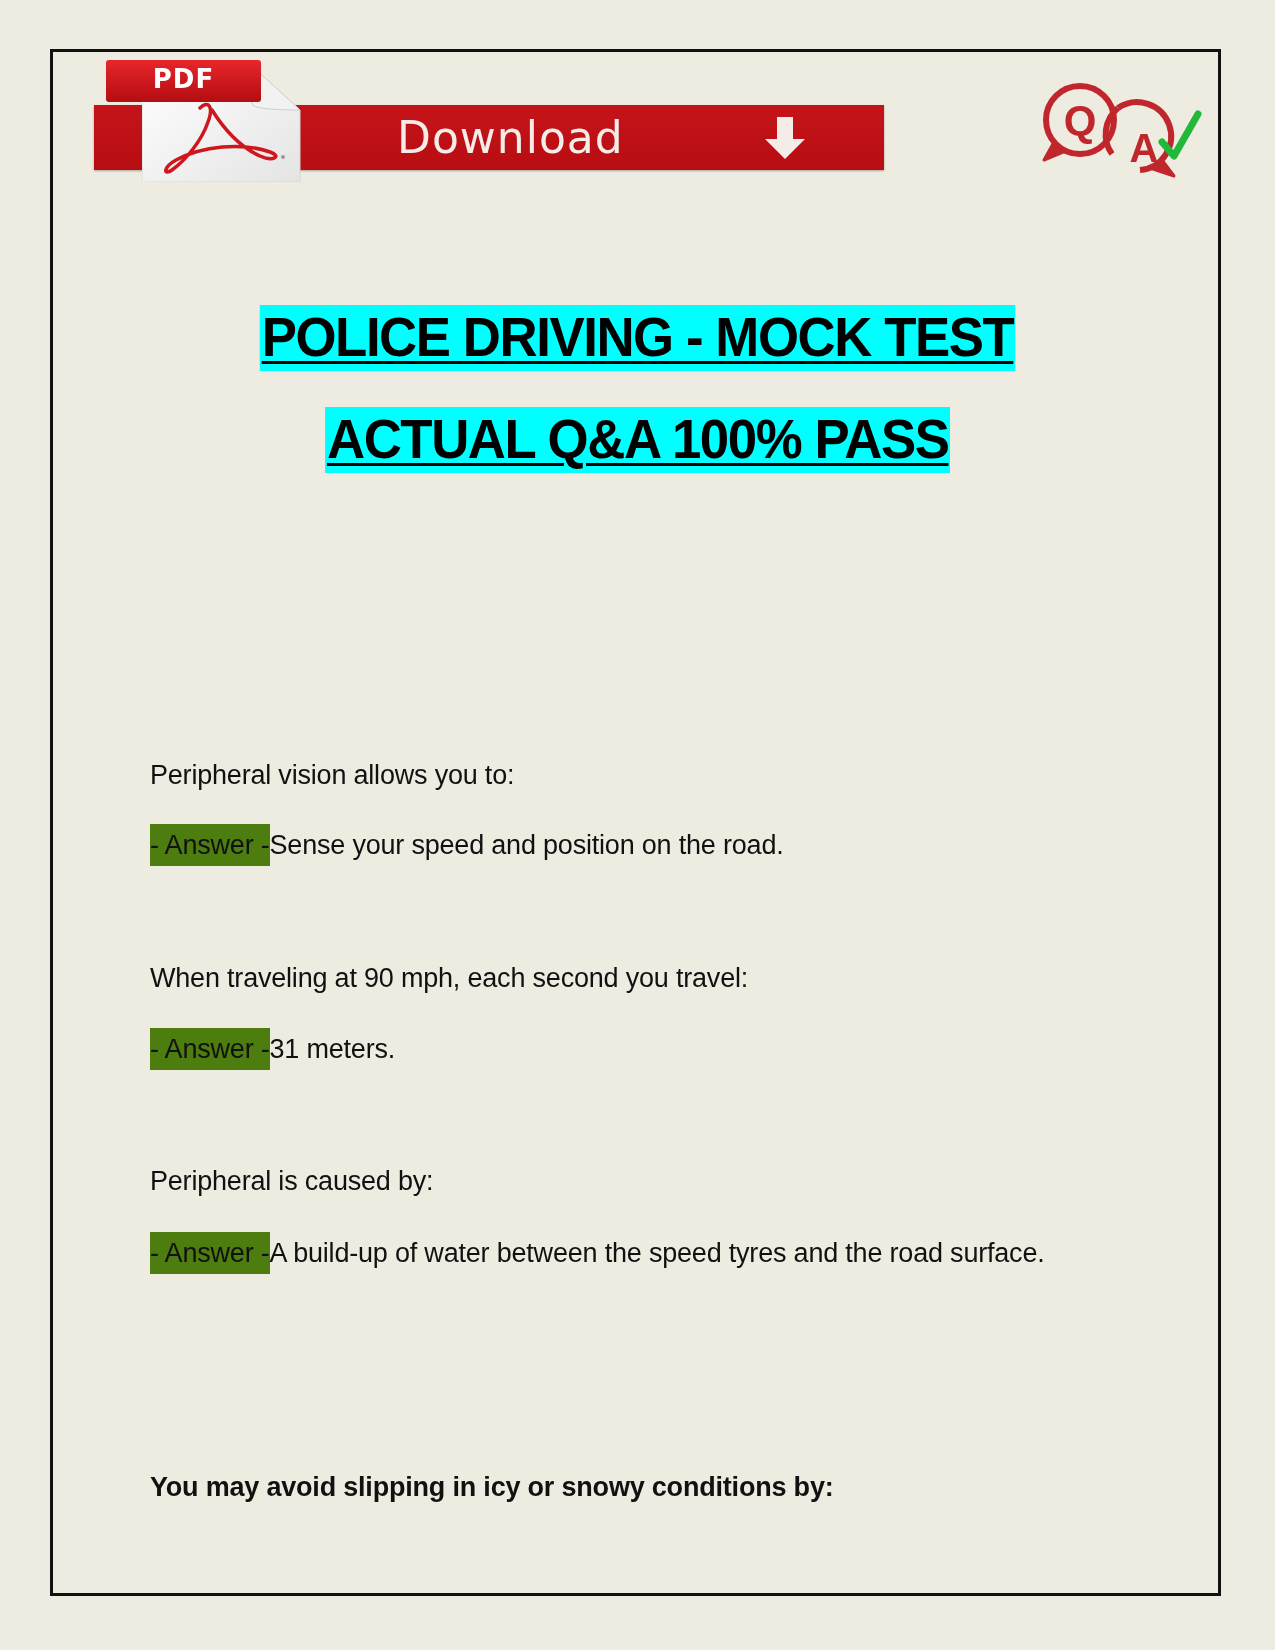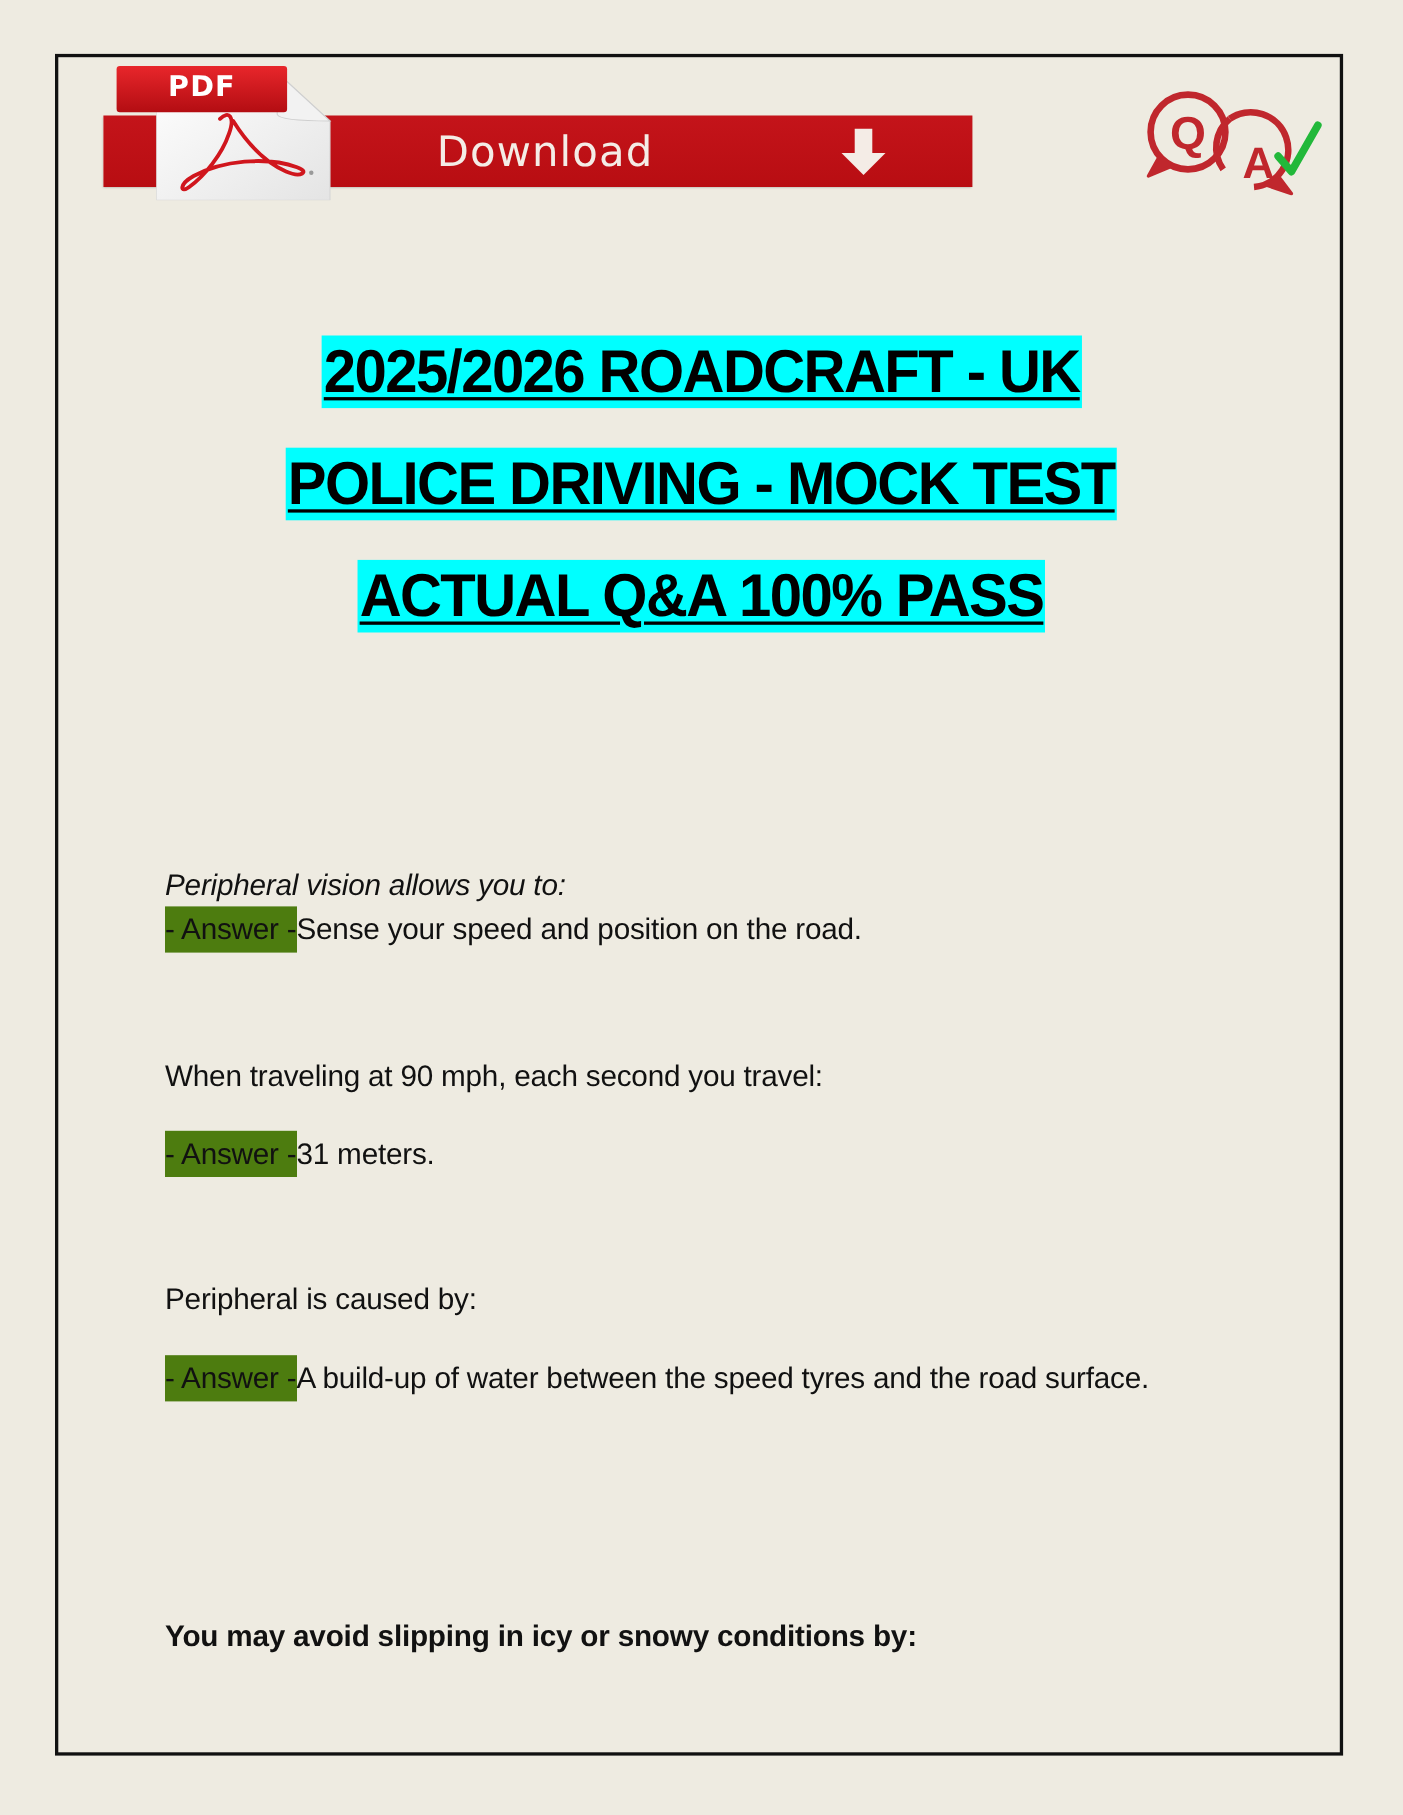--- a/index.html
+++ b/index.html
@@ -41,21 +41,21 @@
       box-shadow: 0 1px 2px rgba(0,0,0,0.3);
     }
     .banner-label {
       position: absolute;
       left: 305px;
       top: 50px;
       height: 56px;
       line-height: 56px;
       color: #f4ece6;
       font-family: "DejaVu Sans", sans-serif;
-      font-size: 38px;
+      font-size: 44px;
       letter-spacing: 1px;
     }
     .arrow-icon {
       position: absolute;
       left: 670px;
       top: 55px;
       width: 46px;
       height: 46px;
     }
     .pdf-doc {
@@ -188,28 +188,27 @@
 
   <path d="M78 30 A34 34 0 1 1 100 92" fill="none" stroke="#c0272d" stroke-width="6"></path>
   <path d="M78 30 A34 34 0 0 0 72 76" fill="none" stroke="#c0272d" stroke-width="6"></path>
   <path d="M122 82 L134 98 L110 90" fill="#c0272d" stroke="#c0272d" stroke-width="3" stroke-linejoin="round"></path>
   <text x="104" y="84" text-anchor="middle" font-family="Liberation Sans, sans-serif" font-weight="bold" font-size="40" fill="#c0272d">A</text>
 
   <path d="M122 64 L134 78 L158 36" fill="none" stroke="#22b83a" stroke-width="7" stroke-linecap="round" stroke-linejoin="round"></path>
 </svg>
 
 <div class="title-block">
-  <div class="title-line"><span>2025/2026 ROADCRAFT - UK</span></div>
   <div class="title-line"><span>POLICE DRIVING - MOCK TEST</span></div>
   <div class="title-line"><span>ACTUAL Q&amp;A 100% PASS</span></div>
 </div>
 
 <div class="qa-section" style="top:0;">
   <div>
-    <div class="question" style="top:790px;font-style:italic;">Peripheral vision allows you to:</div>
+    <div class="question" style="top:760px;">Peripheral vision allows you to:</div>
     <div class="answer" style="top:822px;"><span class="answer-tag">- Answer -</span><span>Sense your speed and position on the road.</span></div>
   </div>
   <div>
     <div class="question" style="top:963px;">When traveling at 90 mph, each second you travel:</div>
     <div class="answer" style="top:1026px;"><span class="answer-tag">- Answer -</span><span>31 meters.</span></div>
   </div>
   <div>
     <div class="question" style="top:1166px;">Peripheral is caused by:</div>
     <div class="answer" style="top:1230px;"><span class="answer-tag">- Answer -</span><span>A build-up of water between the speed tyres and the road surface.</span></div>
   </div>

